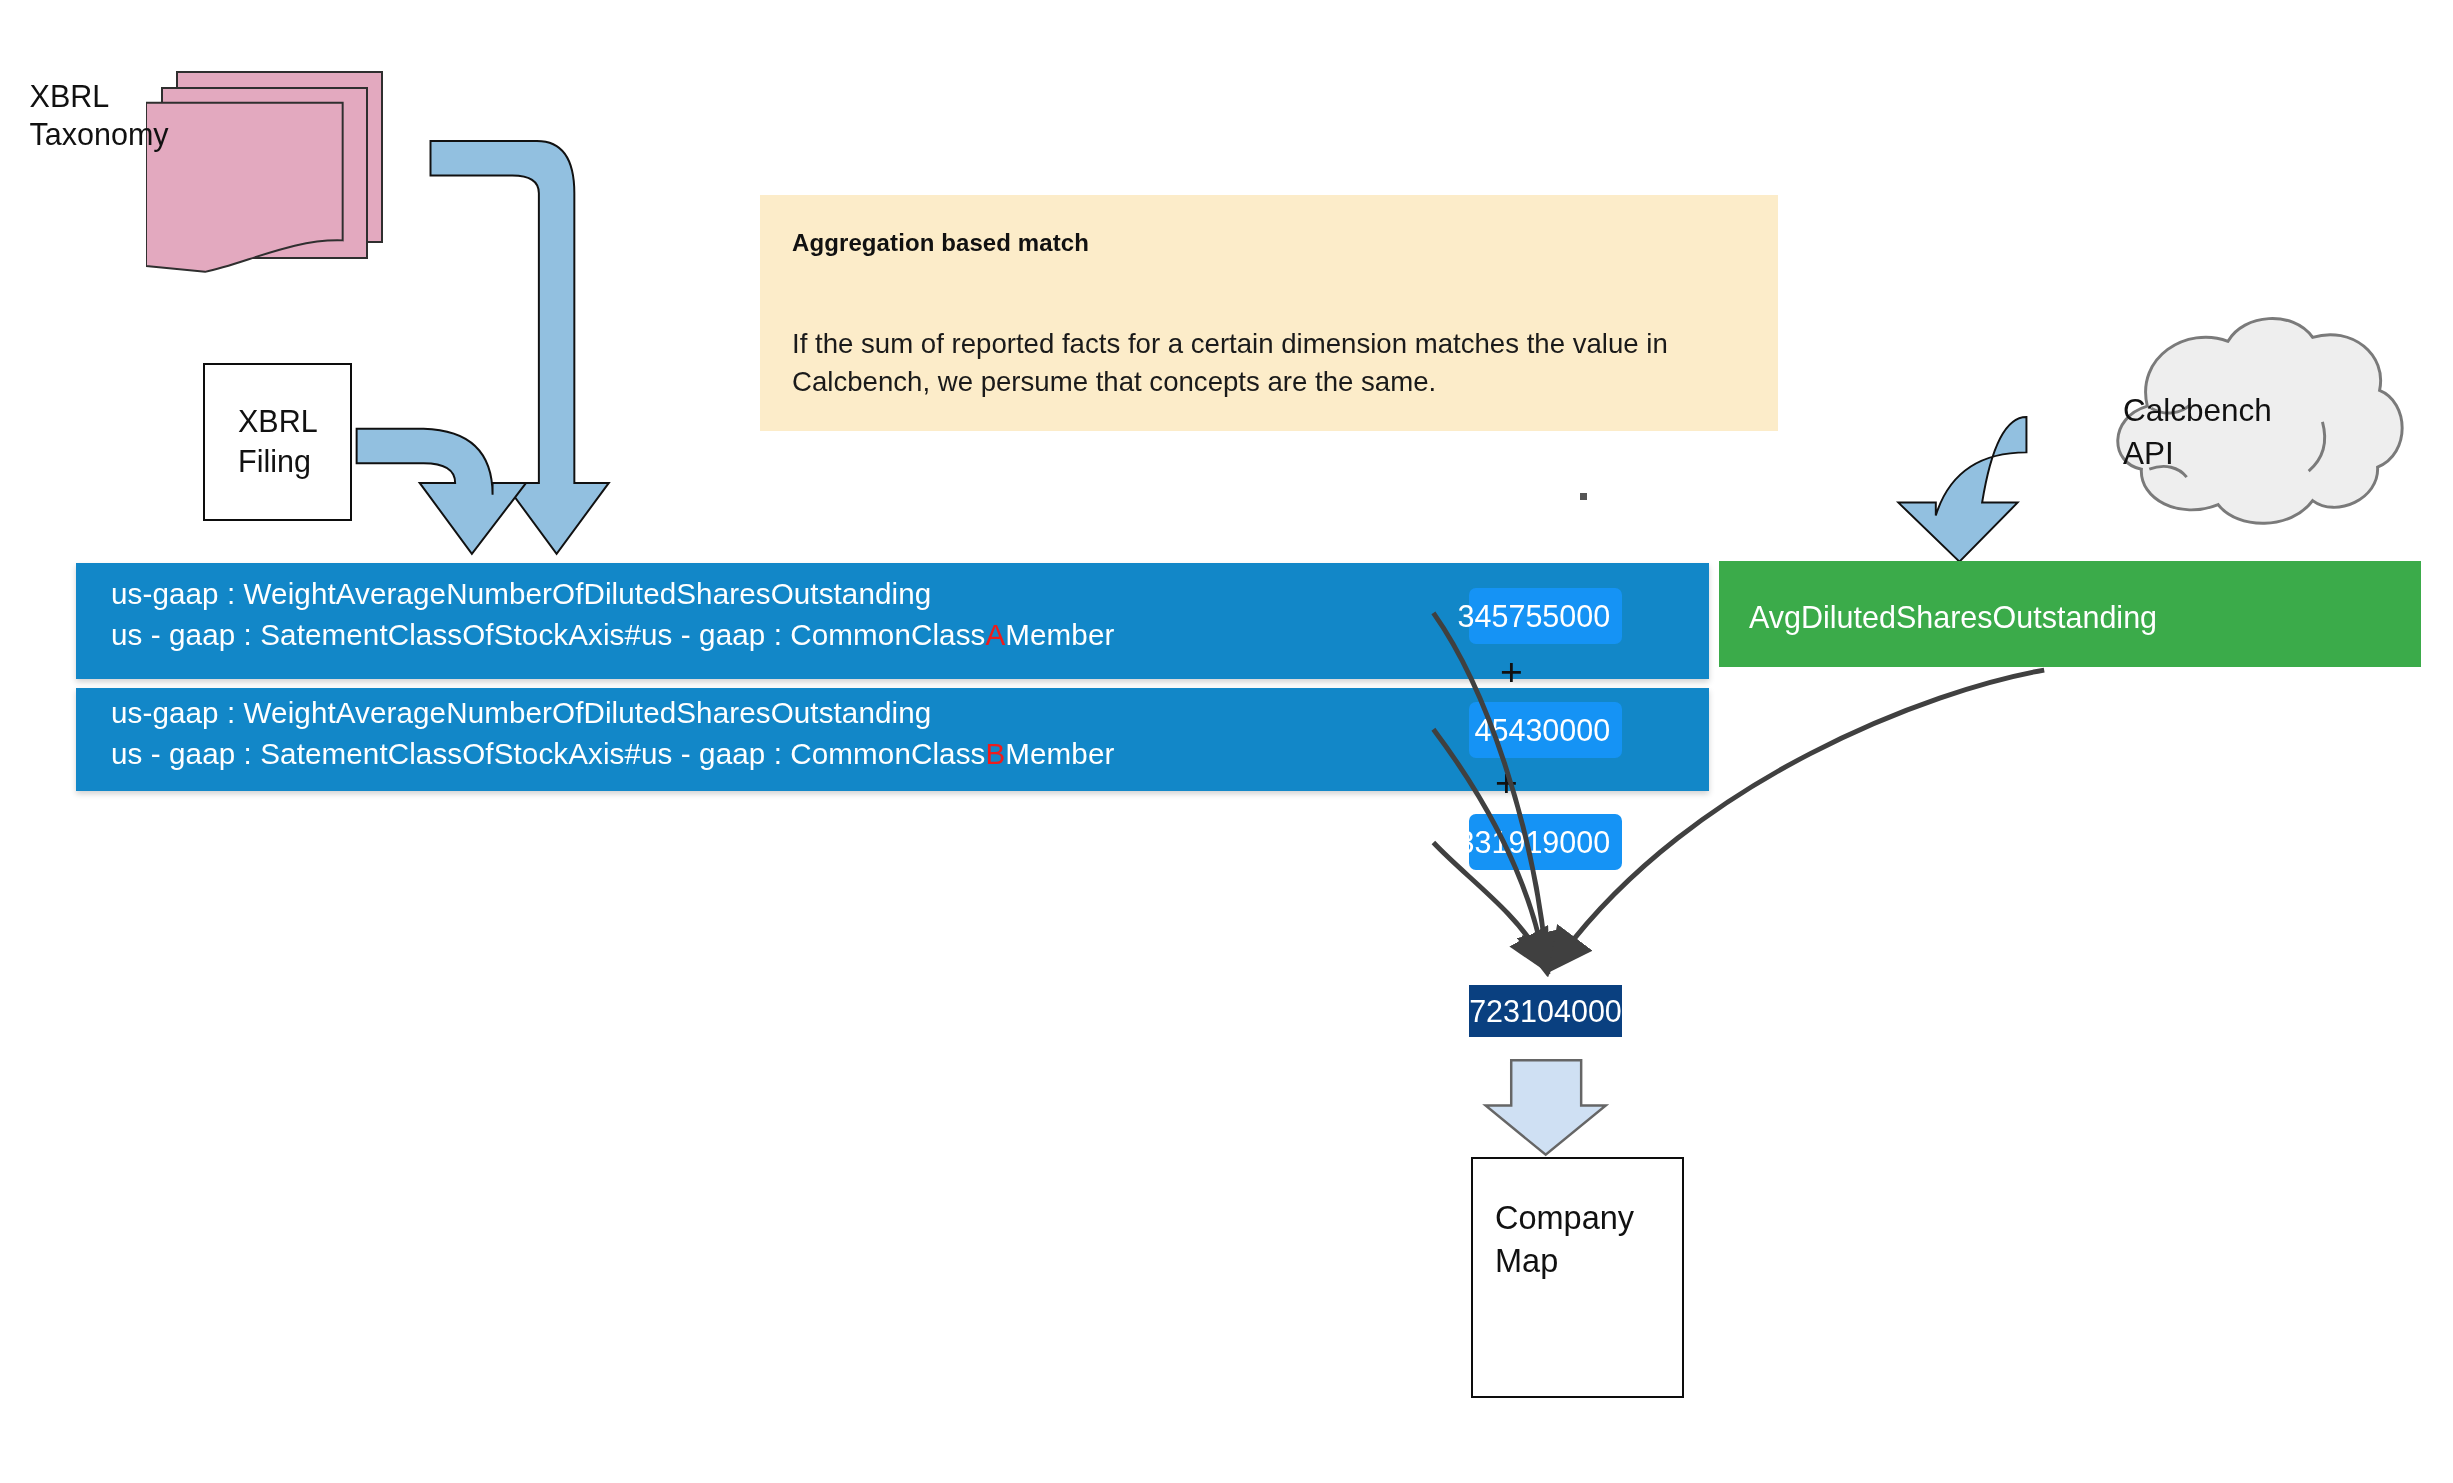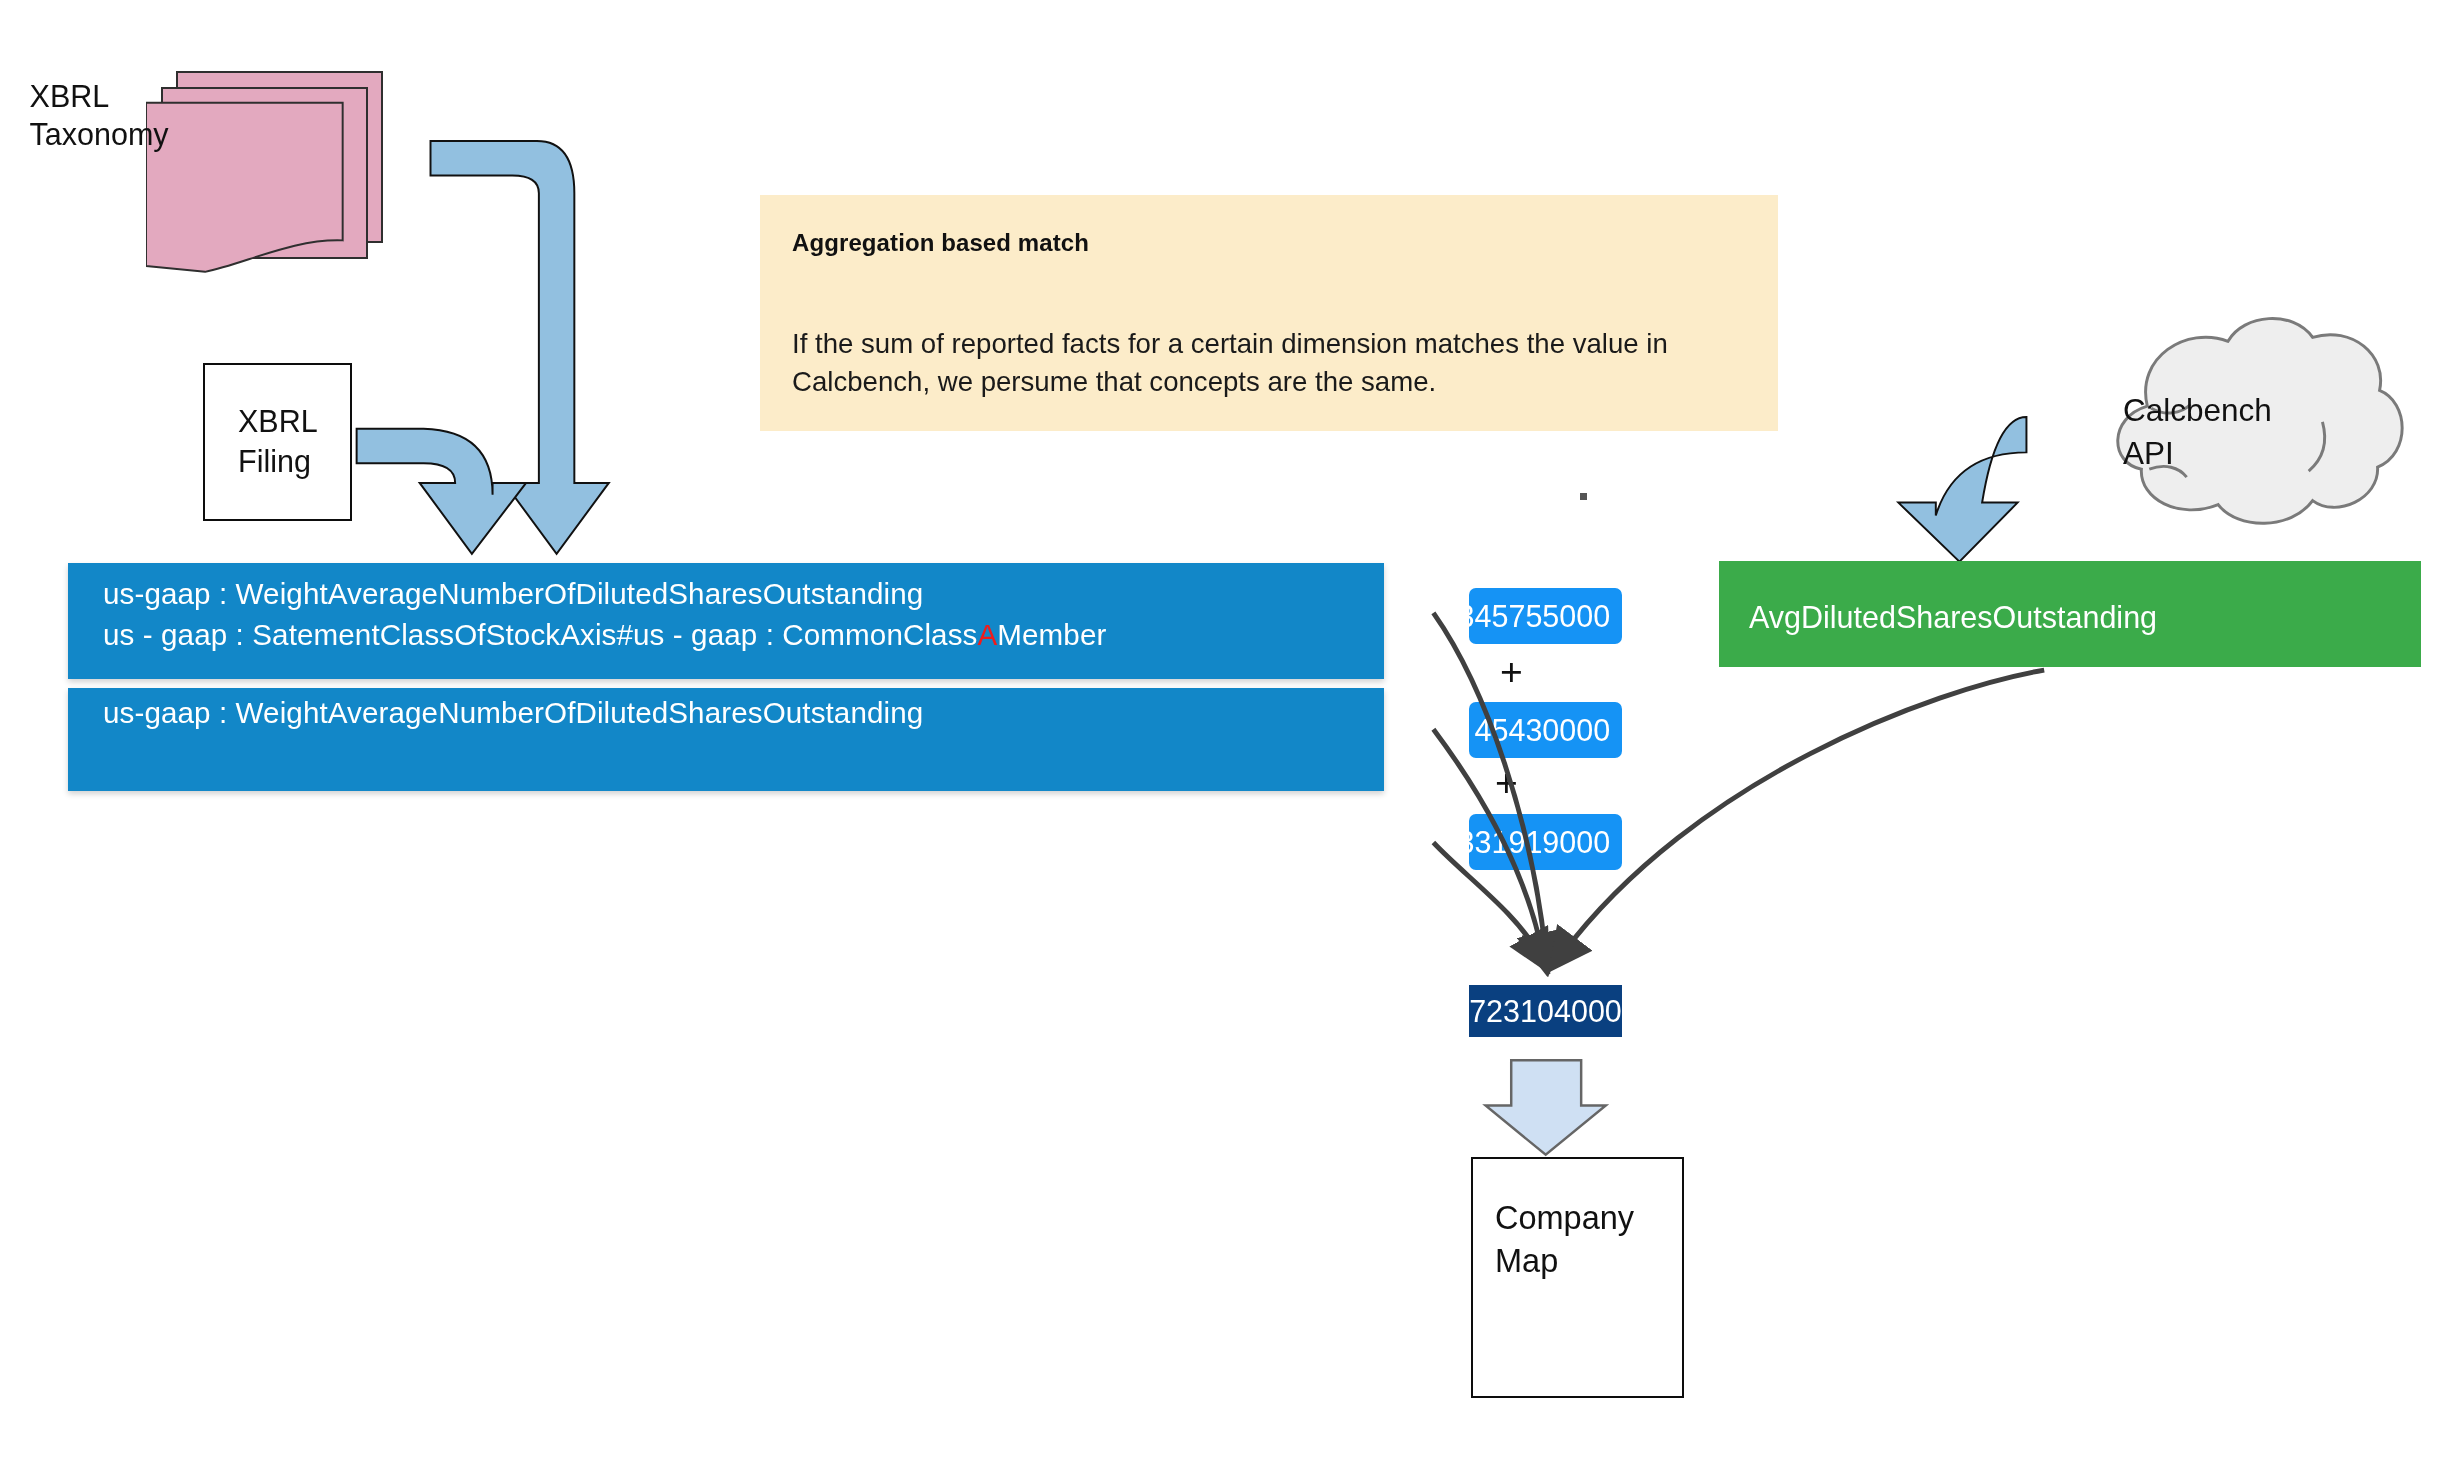--- a/index.html
+++ b/index.html
@@ -27,21 +27,21 @@
     font-size:24px;font-weight:bold;color:#111;letter-spacing:0.1px;}
   .callout-body{position:absolute;left:792px;top:325px;width:936px;
     font-size:27.6px;line-height:1.38;color:#1a1a1a;}
 
   
   .cloud{position:absolute;left:2041px;top:296px;width:374px;height:246px;}
   .cloud-label{position:absolute;left:2123px;top:389px;width:227px;
     font-size:31.5px;line-height:1.35;color:#111;}
 
   
-  .concept{position:absolute;left:68px;width:1316px;
+  .concept{position:absolute;left:76px;width:1633px;
     background:#1287c8;color:#ffffff;
     box-shadow:0 3px 5.9px rgba(0,0,0,.18);}
   .concept .ln{position:absolute;left:35px;white-space:nowrap;
     font-size:29.6px;letter-spacing:0.1px;}
   .concept.r1{top:563px;height:116px;}
   .concept.r2{top:688px;height:103px;}
   .concept.r3{top:800px;height:112px;}
   .concept.r1 .l1{top:13.8px;}
   .concept.r1 .l2{top:55px;}
   .concept.r2 .l1{top:7.9px;}
@@ -151,20 +151,21 @@
     <div>API</div>
   </div>
 
   <div class="concept r1">
     <div class="ln l1">us-gaap : WeightAverageNumberOfDilutedSharesOutstanding</div>
     <div class="ln l2"><span>us - gaap : SatementClassOfStockAxis#us - gaap : CommonClass</span><span class="hl">A</span><span>Member</span></div>
   </div>
 
   <div class="concept r2">
     <div class="ln l1">us-gaap : WeightAverageNumberOfDilutedSharesOutstanding</div>
+    <div class="ln l2"><span>us - gaap : SatementClassOfStockAxis#us - gaap : CommonClass</span><span class="hl">B</span><span>Member</span></div>
   </div>
 
 
   <div class="num n1">345755000</div>
   <div class="plus p1">+</div>
   <div class="num n2">45430000</div>
   <div class="plus p2">+</div>
   <div class="num n3">331919000</div>
 
   <svg class="layer" viewBox="0 0 2491 1506">

